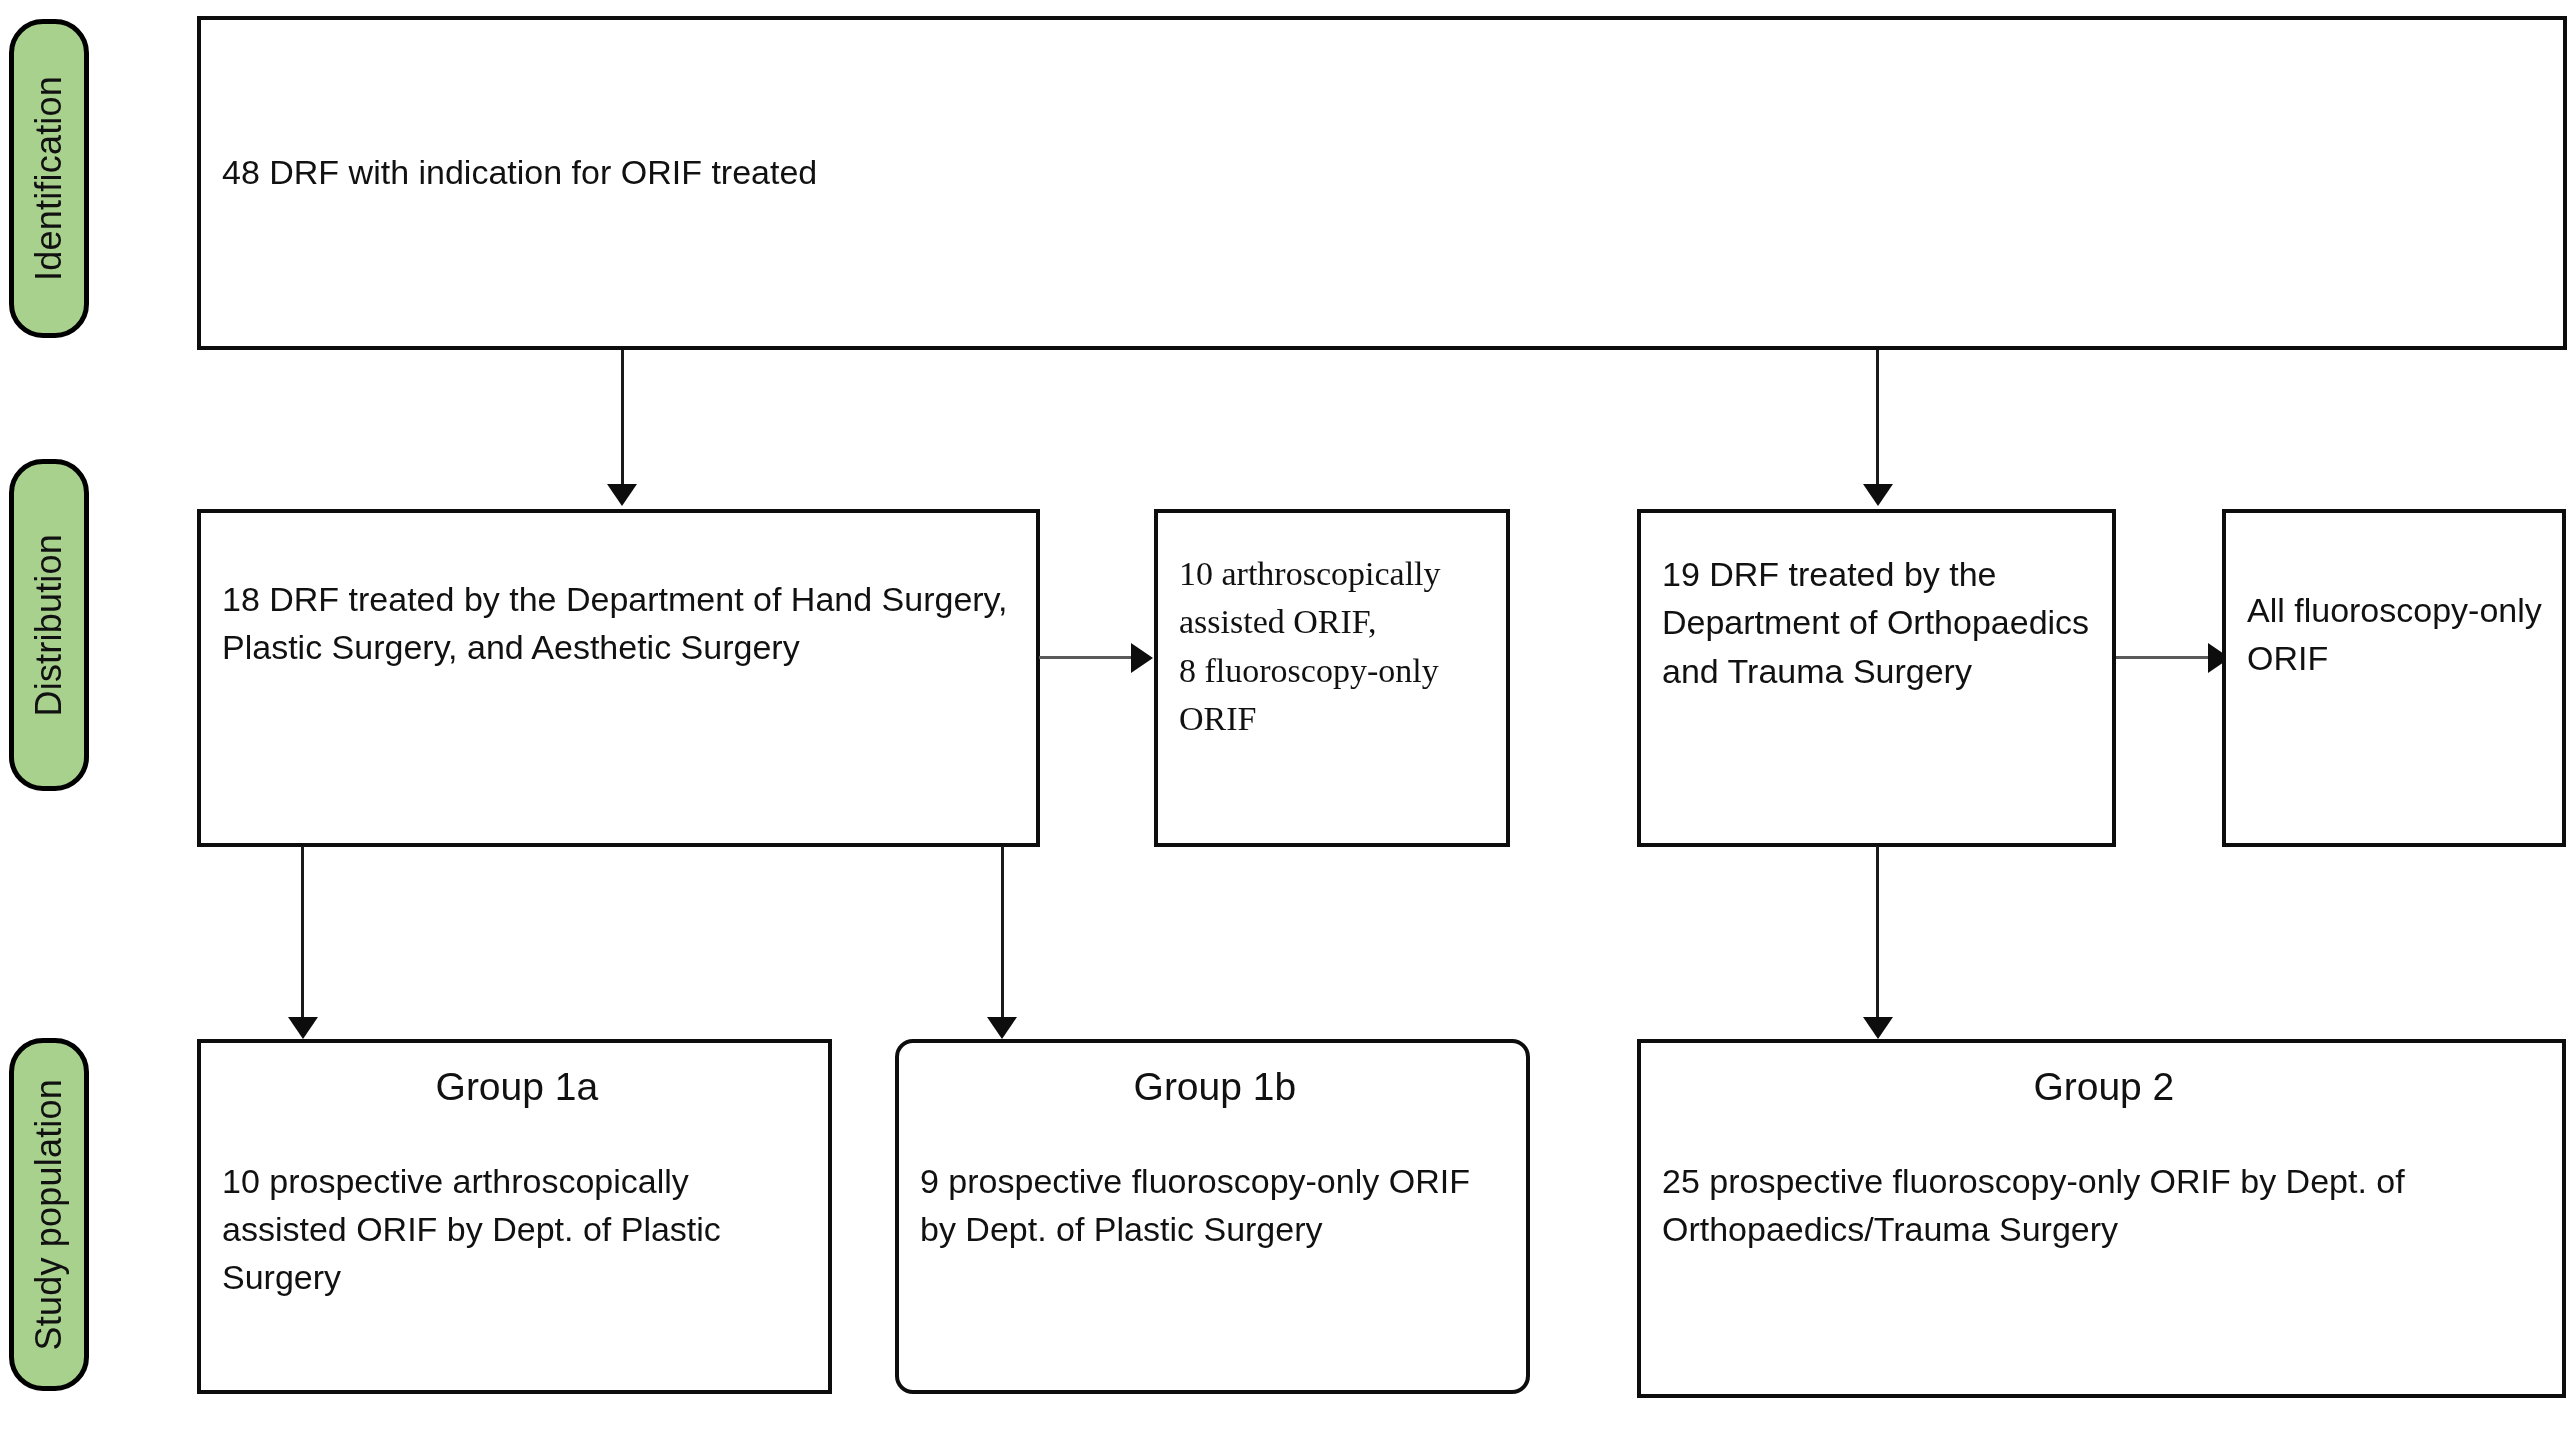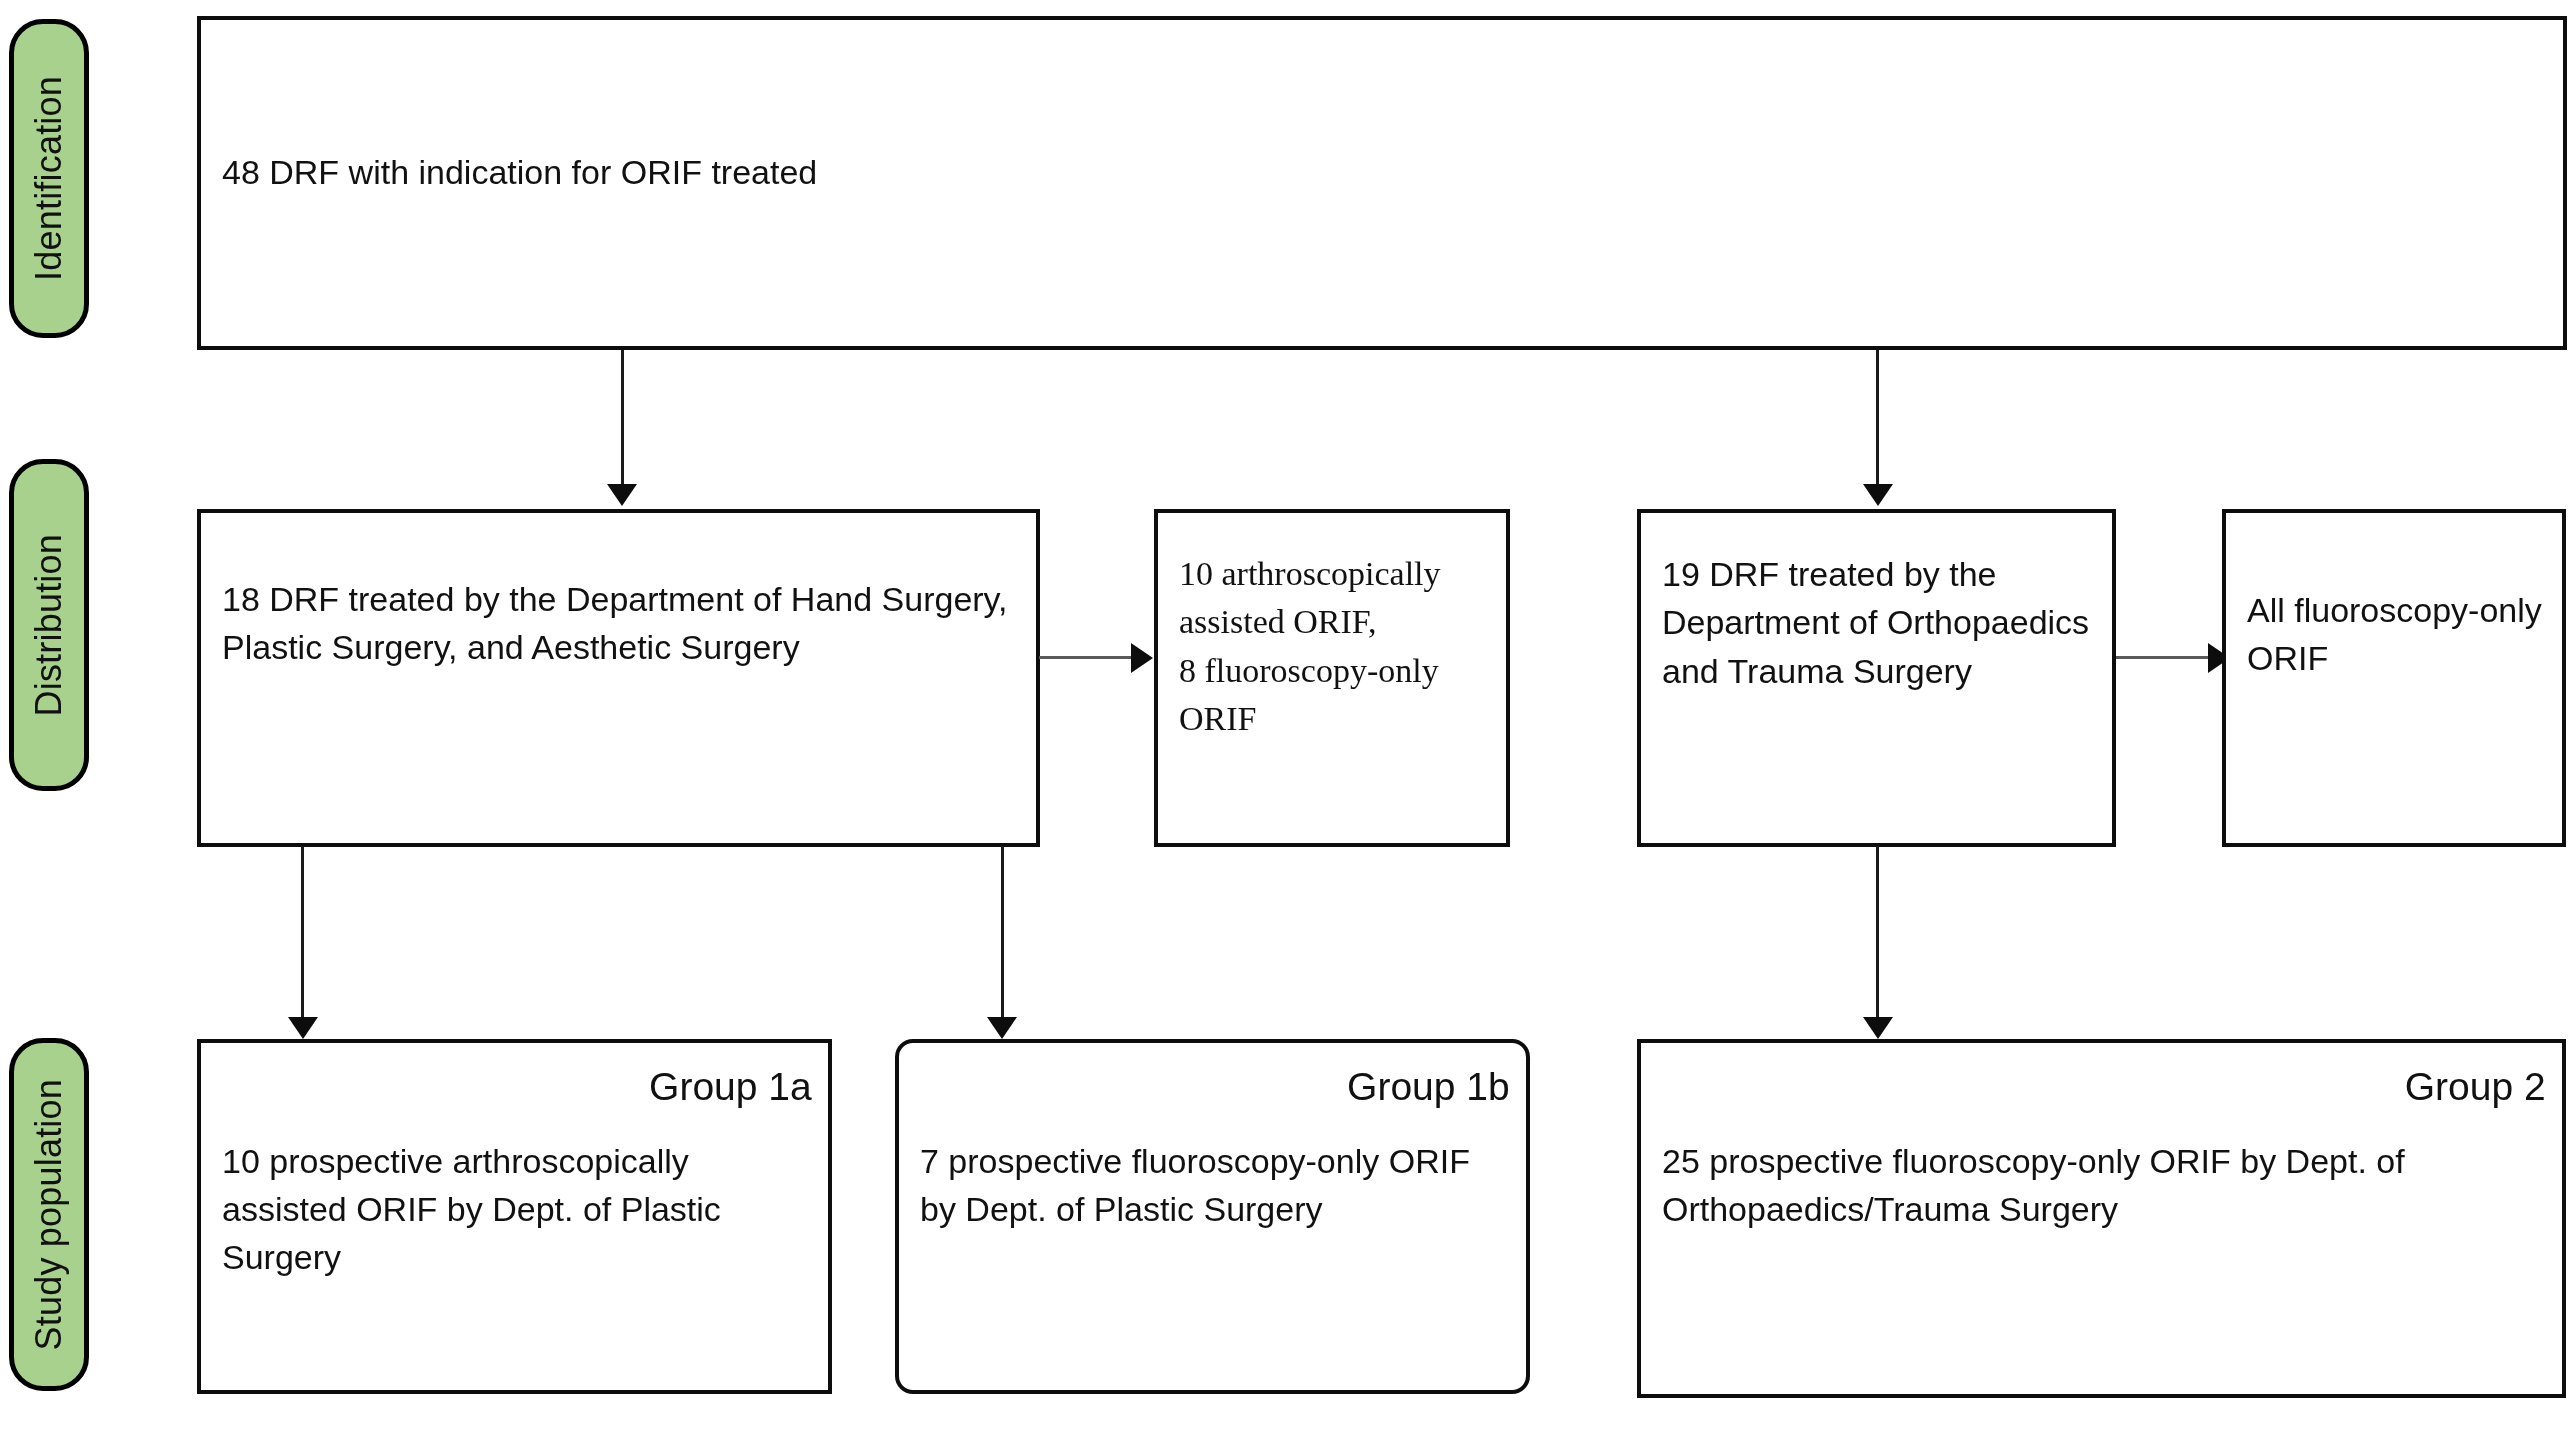--- a/index.html
+++ b/index.html
@@ -57,22 +57,22 @@
     font-size: 34px;
     line-height: 1.42;
     color: #111111;
     text-align: left;
     white-space: pre-line;
   }
   .group-title {
     font-size: 39px;
     line-height: 1.2;
     color: #111111;
-    text-align: right;
-    margin-bottom: 26px;
+    text-align: center;
+    margin-bottom: 46px;
   }
 
   
   .v-line {
     position: absolute;
     width: 3px;
     background: #1a1a1a;
   }
   .h-line {
     position: absolute;
@@ -168,21 +168,21 @@
   <div class="flow-box" style="left:197px; top:1039px; width:635px; height:355px;">
     <div class="box-body" style="top:21px;">
       <div class="group-title">Group 1a</div>
       <div class="box-text">10 prospective arthroscopically assisted ORIF by Dept. of Plastic Surgery</div>
     </div>
   </div>
 
   <div class="flow-box" style="left:895px; top:1039px; width:635px; height:355px;border-radius:18px;">
     <div class="box-body" style="top:21px;">
       <div class="group-title">Group 1b</div>
-      <div class="box-text">7 prospective fluoroscopy-only ORIF by Dept. of Plastic Surgery</div>
+      <div class="box-text">9 prospective fluoroscopy-only ORIF by Dept. of Plastic Surgery</div>
     </div>
   </div>
 
   <div class="flow-box" style="left:1637px; top:1039px; width:929px; height:359px;">
     <div class="box-body" style="top:21px;">
       <div class="group-title">Group 2</div>
       <div class="box-text">25 prospective fluoroscopy-only ORIF by Dept. of Orthopaedics/Trauma Surgery</div>
     </div>
   </div>
 

